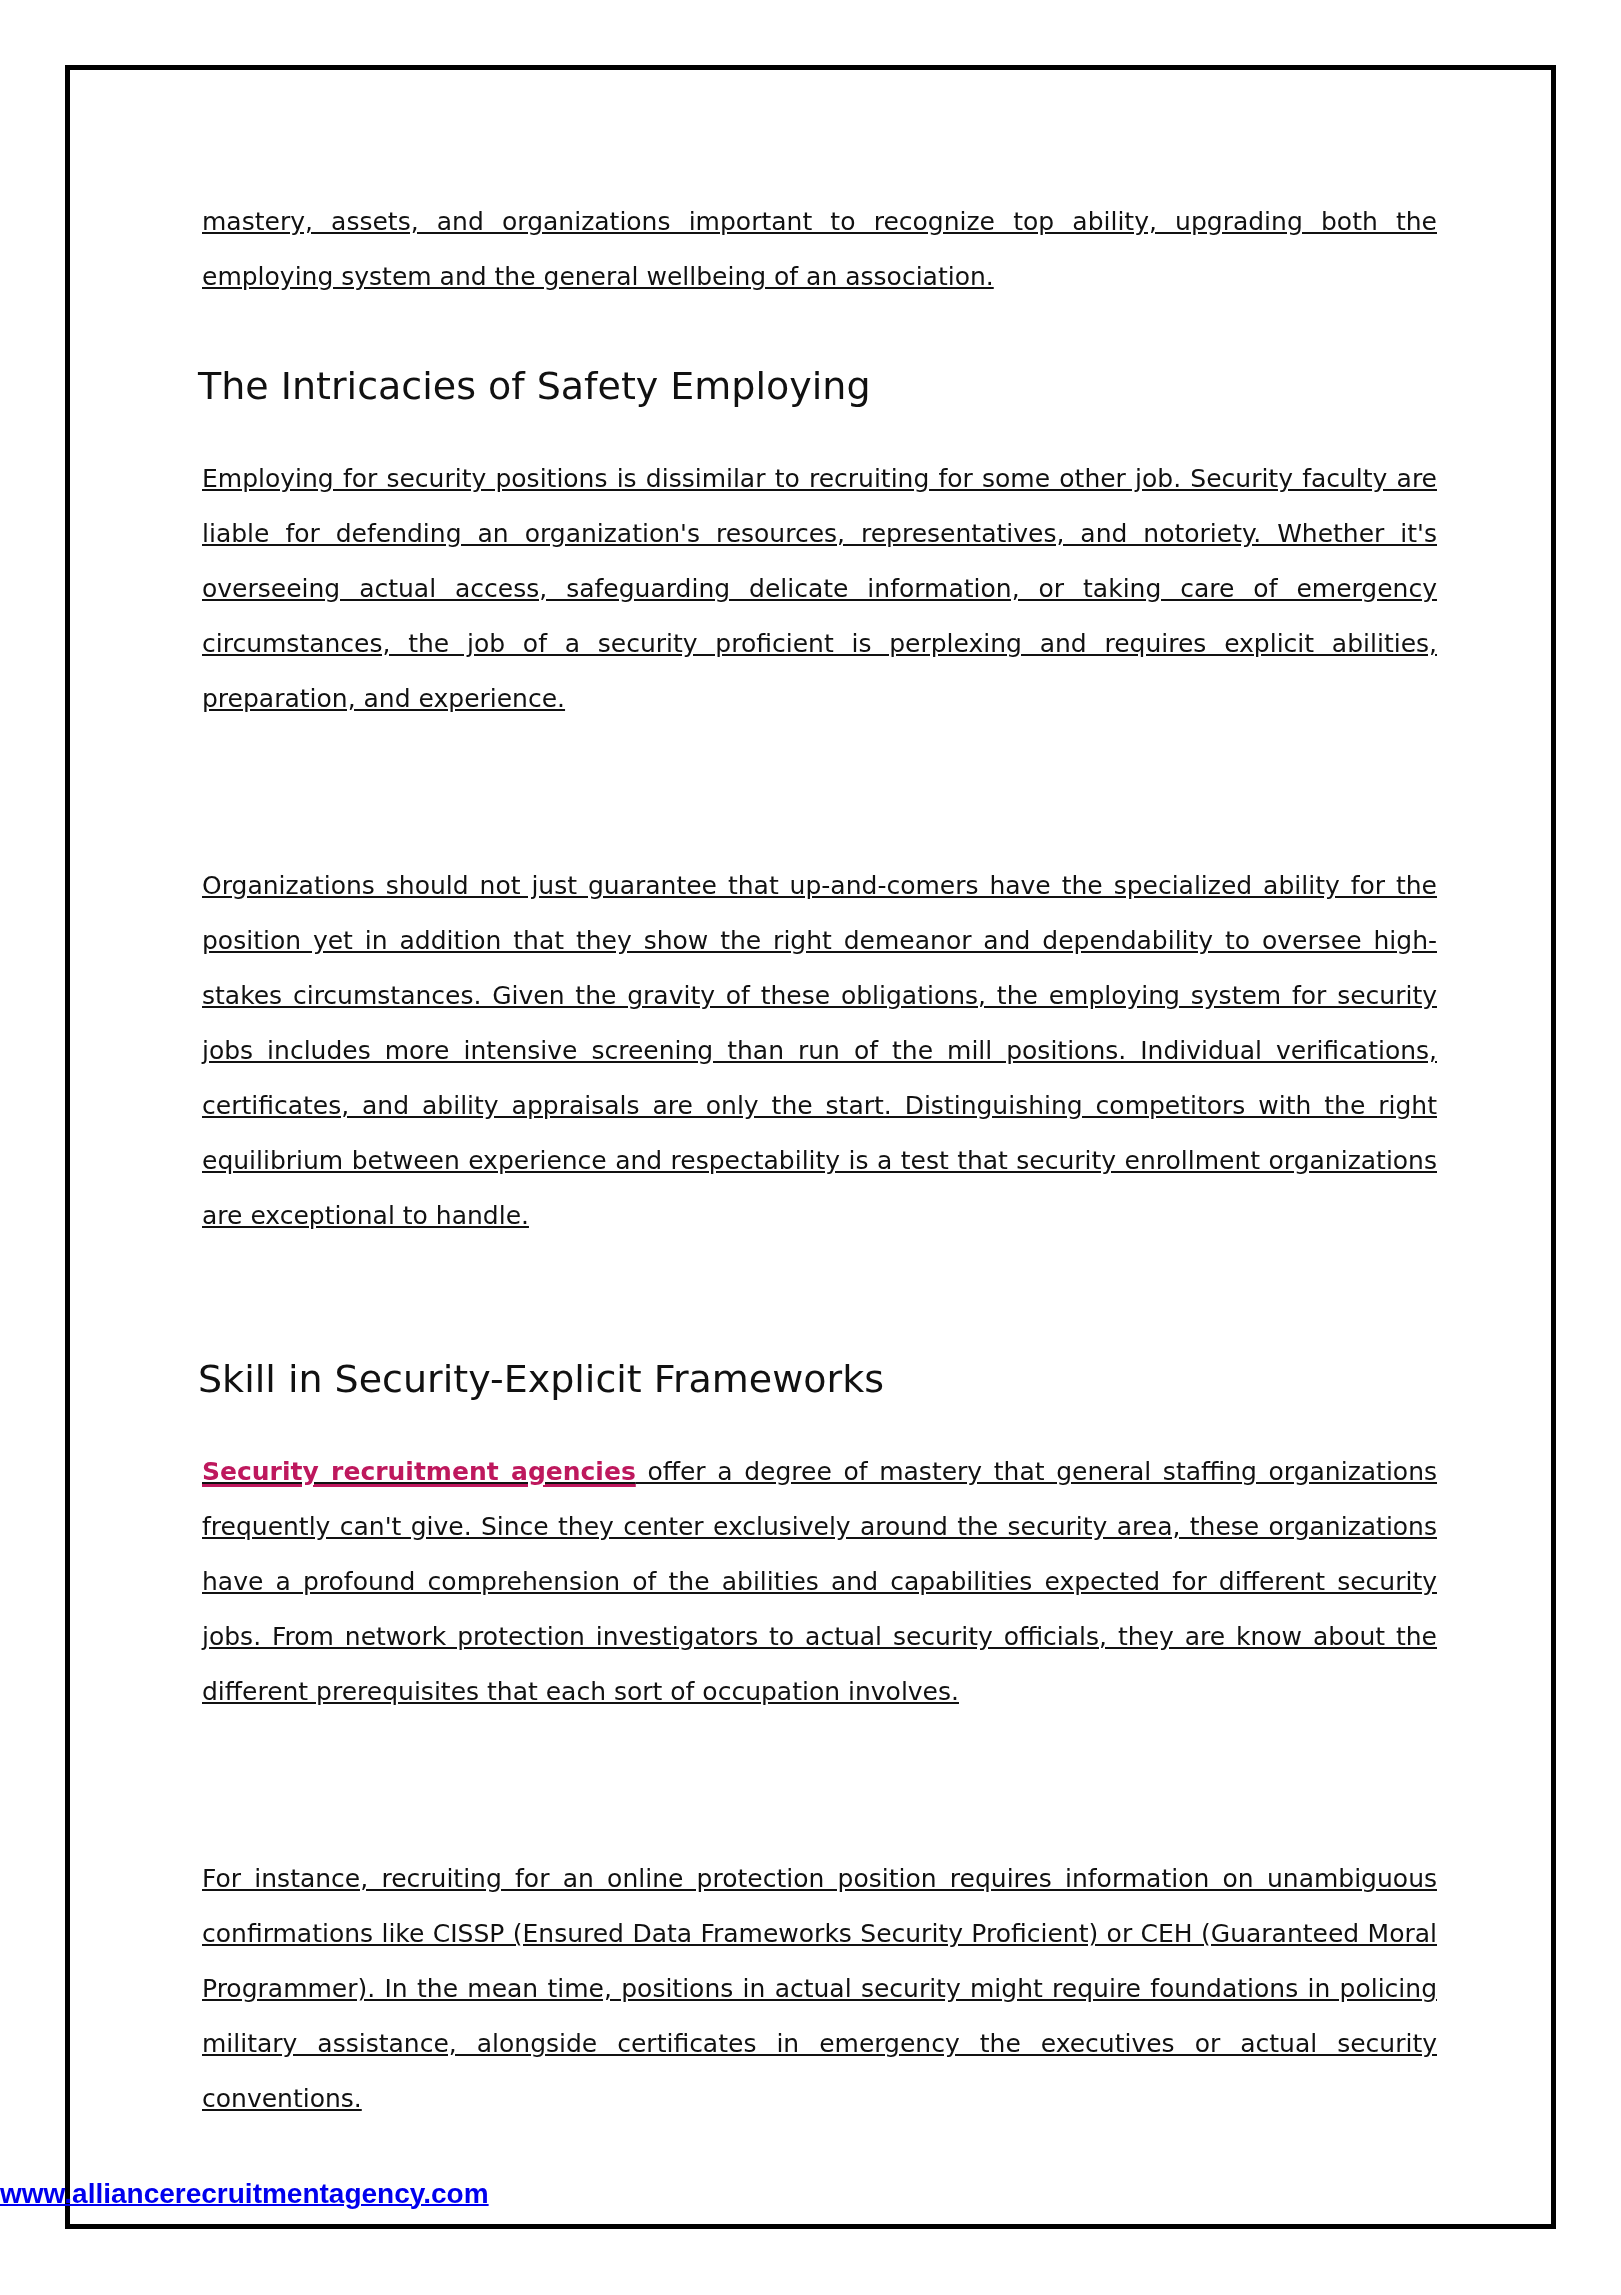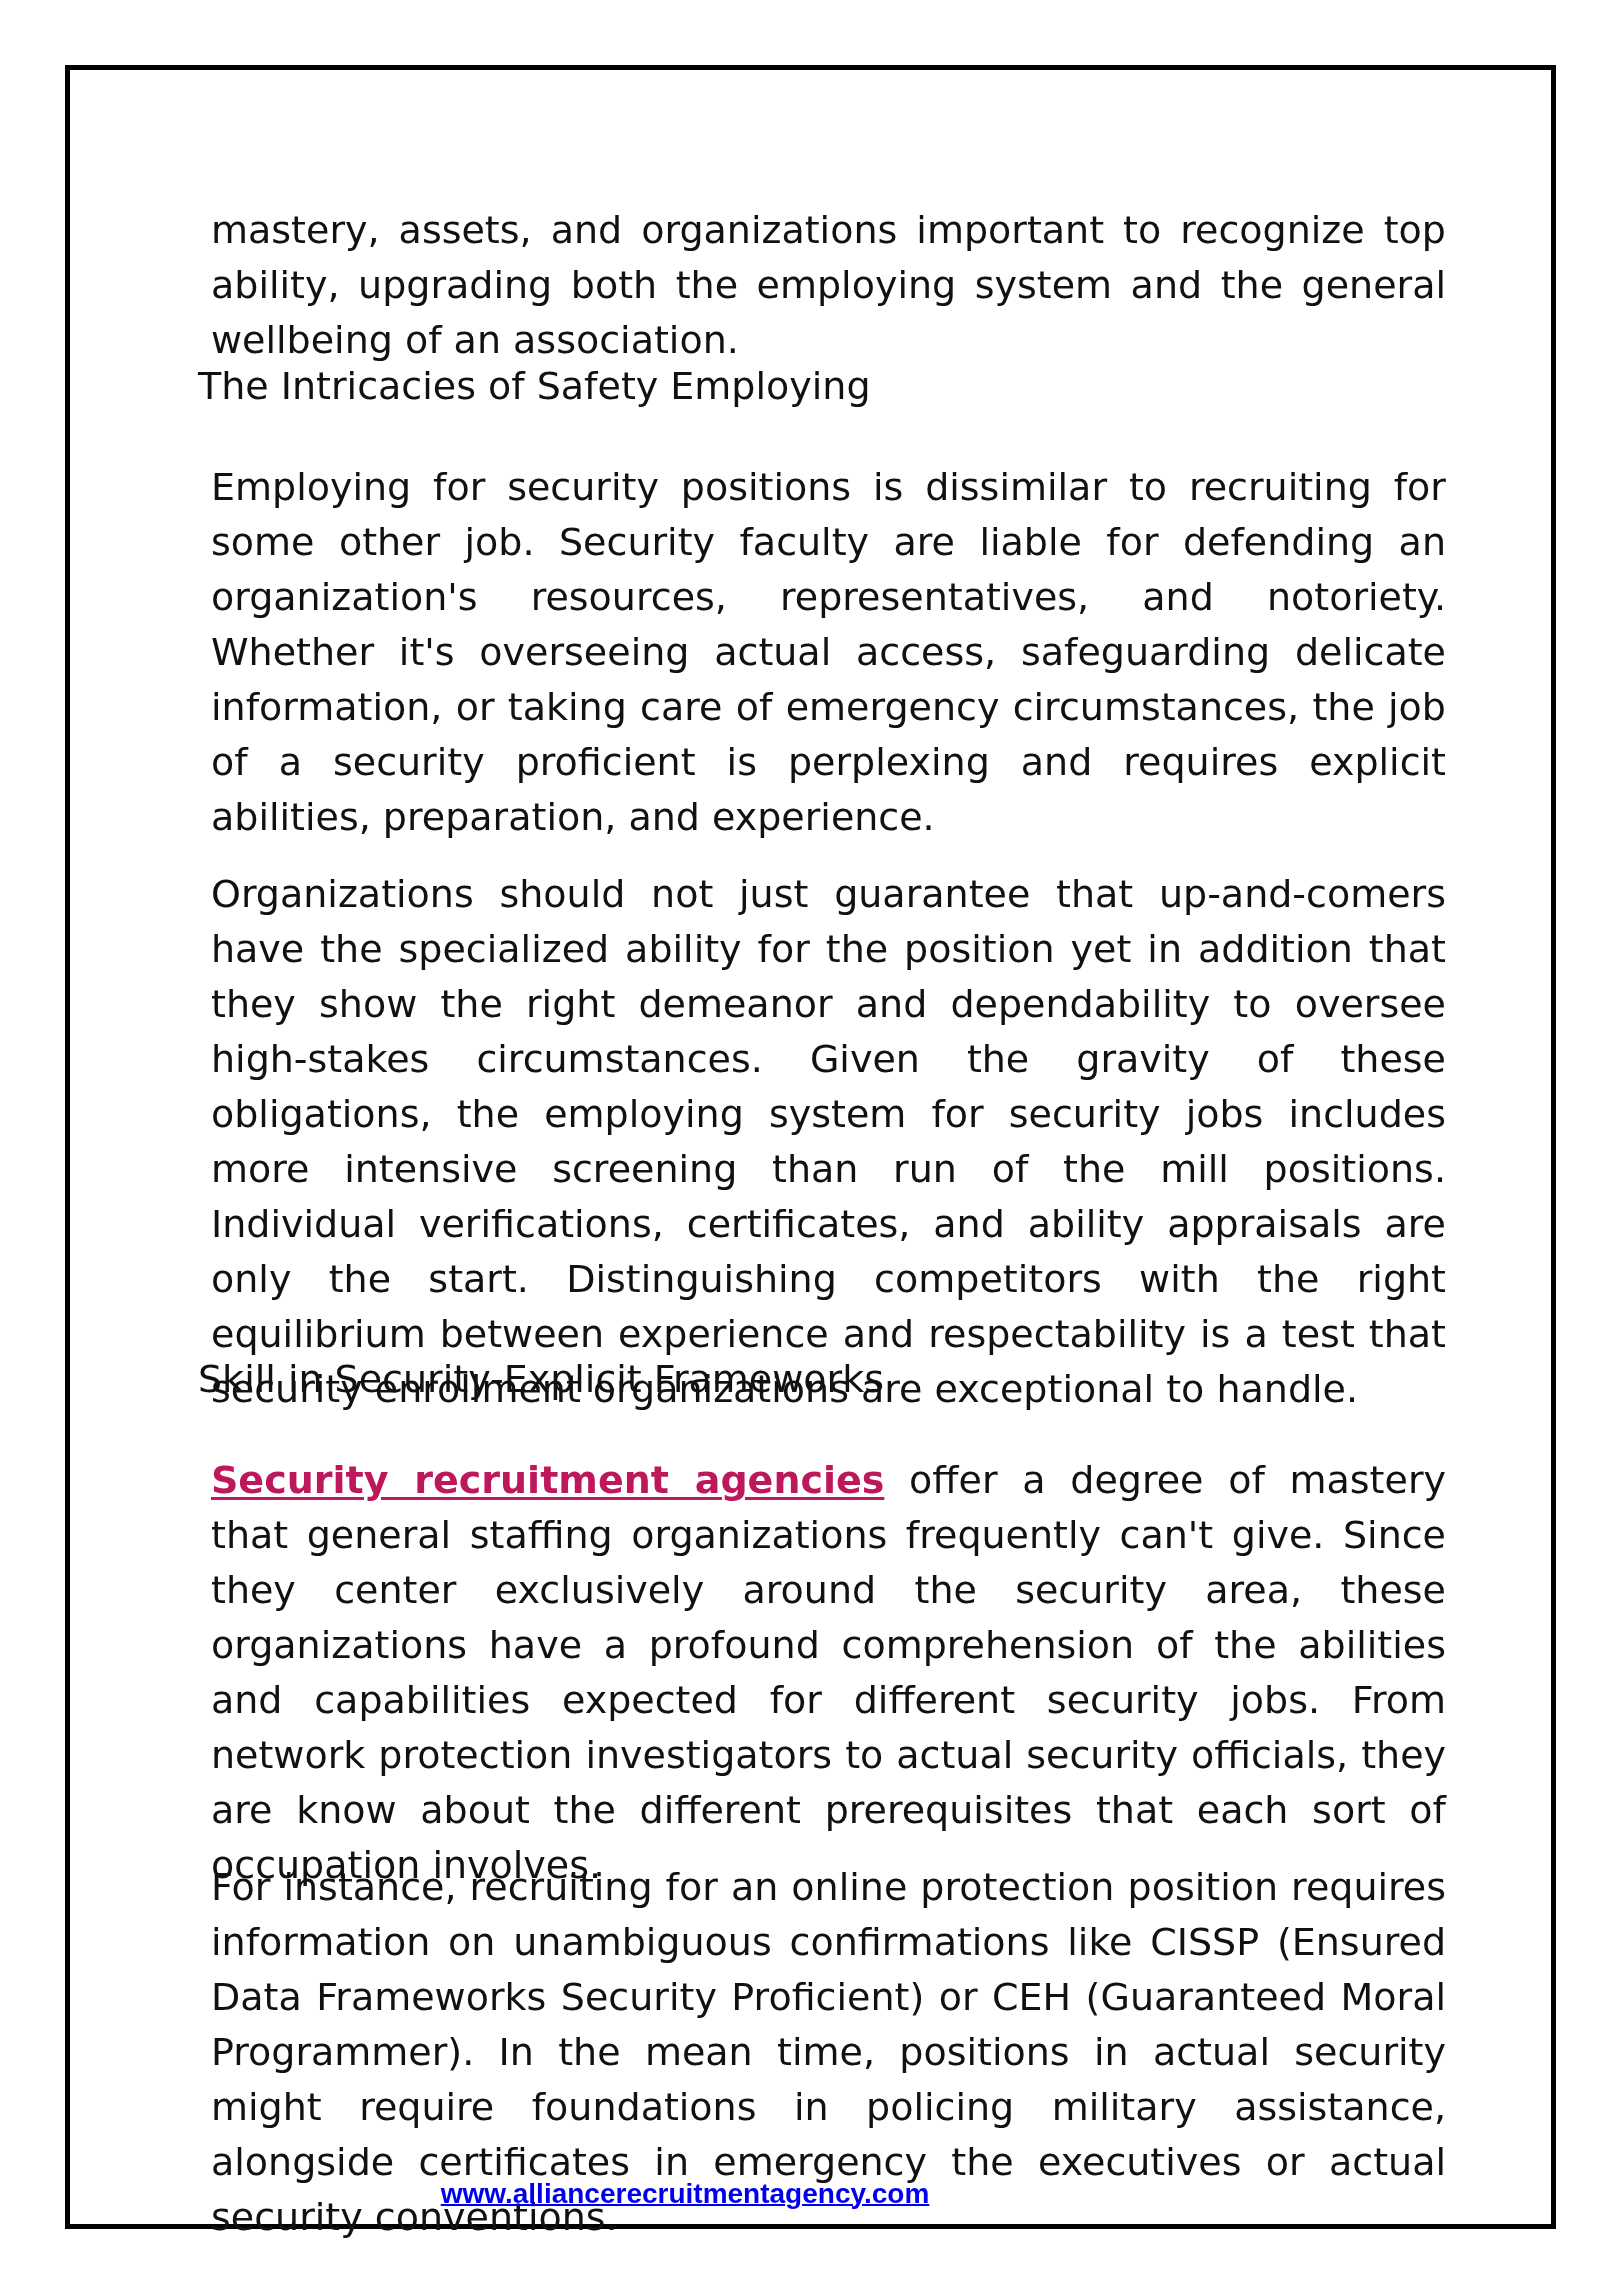--- a/index.html
+++ b/index.html
@@ -4,33 +4,33 @@
 <style>
   html, body { margin: 0; padding: 0; background: #ffffff; }
   body { width: 1622px; height: 2295px; position: relative; overflow: hidden; }
   .page-frame {
     position: absolute; left: 65px; top: 65px;
     width: 1491px; height: 2164px;
     box-sizing: border-box; border: 5.7px solid #000000;
   }
   .block { position: absolute; left: 198px; width: 1235px; color: #111111; }
   .para {
-    font-family: "DejaVu Sans", sans-serif; font-size: 38px; line-height: 55px;
-    text-align: justify; text-align-last: left; margin: 13px;
+    font-family: "DejaVu Sans", sans-serif; font-size: 25px; line-height: 55px;
+    text-align: justify; text-align-last: left; margin: 4px; text-decoration: underline;
   }
   .heading {
     font-family: "DejaVu Sans", sans-serif; font-size: 38px; font-weight: normal;
     line-height: 57px; margin: 0; color: #111111;
   }
   .inline-link {
     color: #be185d; font-weight: bold; text-decoration: underline;
     text-decoration-thickness: 2.5px; text-underline-offset: 3.8px;
   }
   .footer-link {
-    position: absolute; left: 0; width: 1370px; top: 2178px; text-align: center;
+    position: absolute; left: 0; width: 1370px; top: 2178px; text-align: left;
     font-family: "Liberation Sans", sans-serif; font-weight: bold; font-size: 28px;
     color: #0000ee; text-decoration: underline; text-decoration-thickness: 1.9px;
   }
 </style>
 </head>
 <body>
 
 <div class="page-frame"></div>
 
 <p class="block para" style="top:190px;">mastery, assets, and organizations important to recognize top ability, upgrading both the employing system and the general wellbeing of an association.</p>

